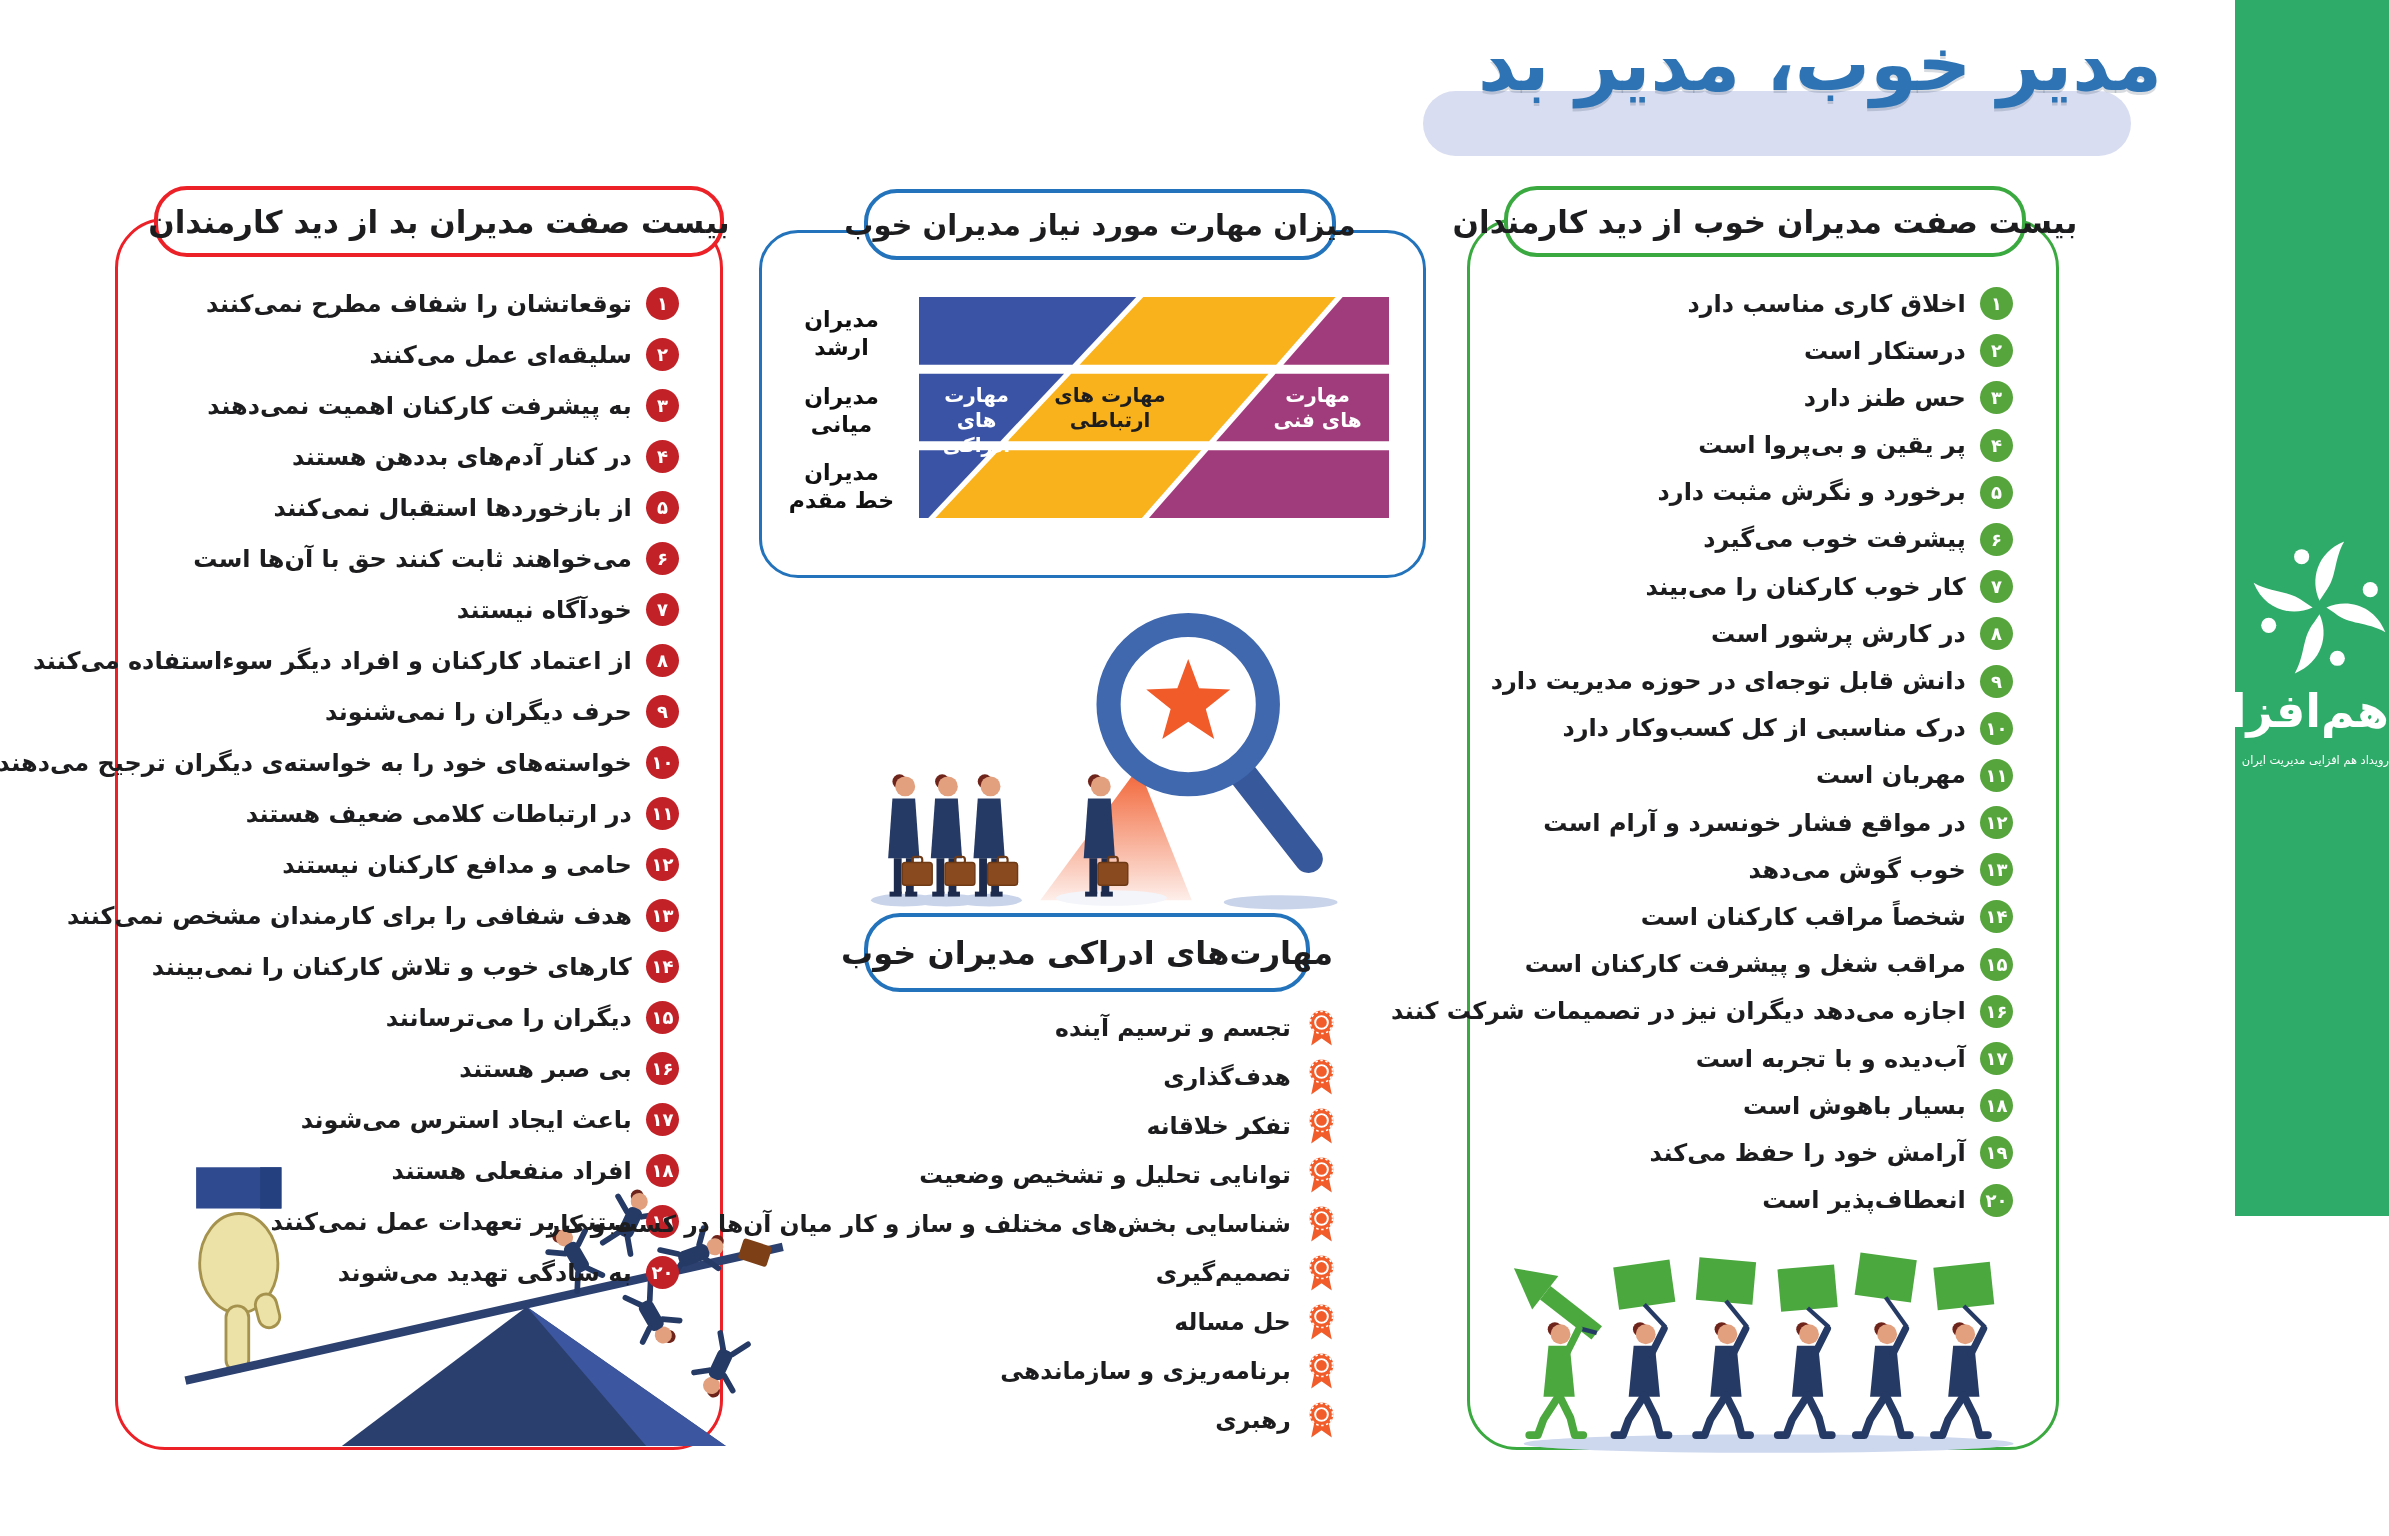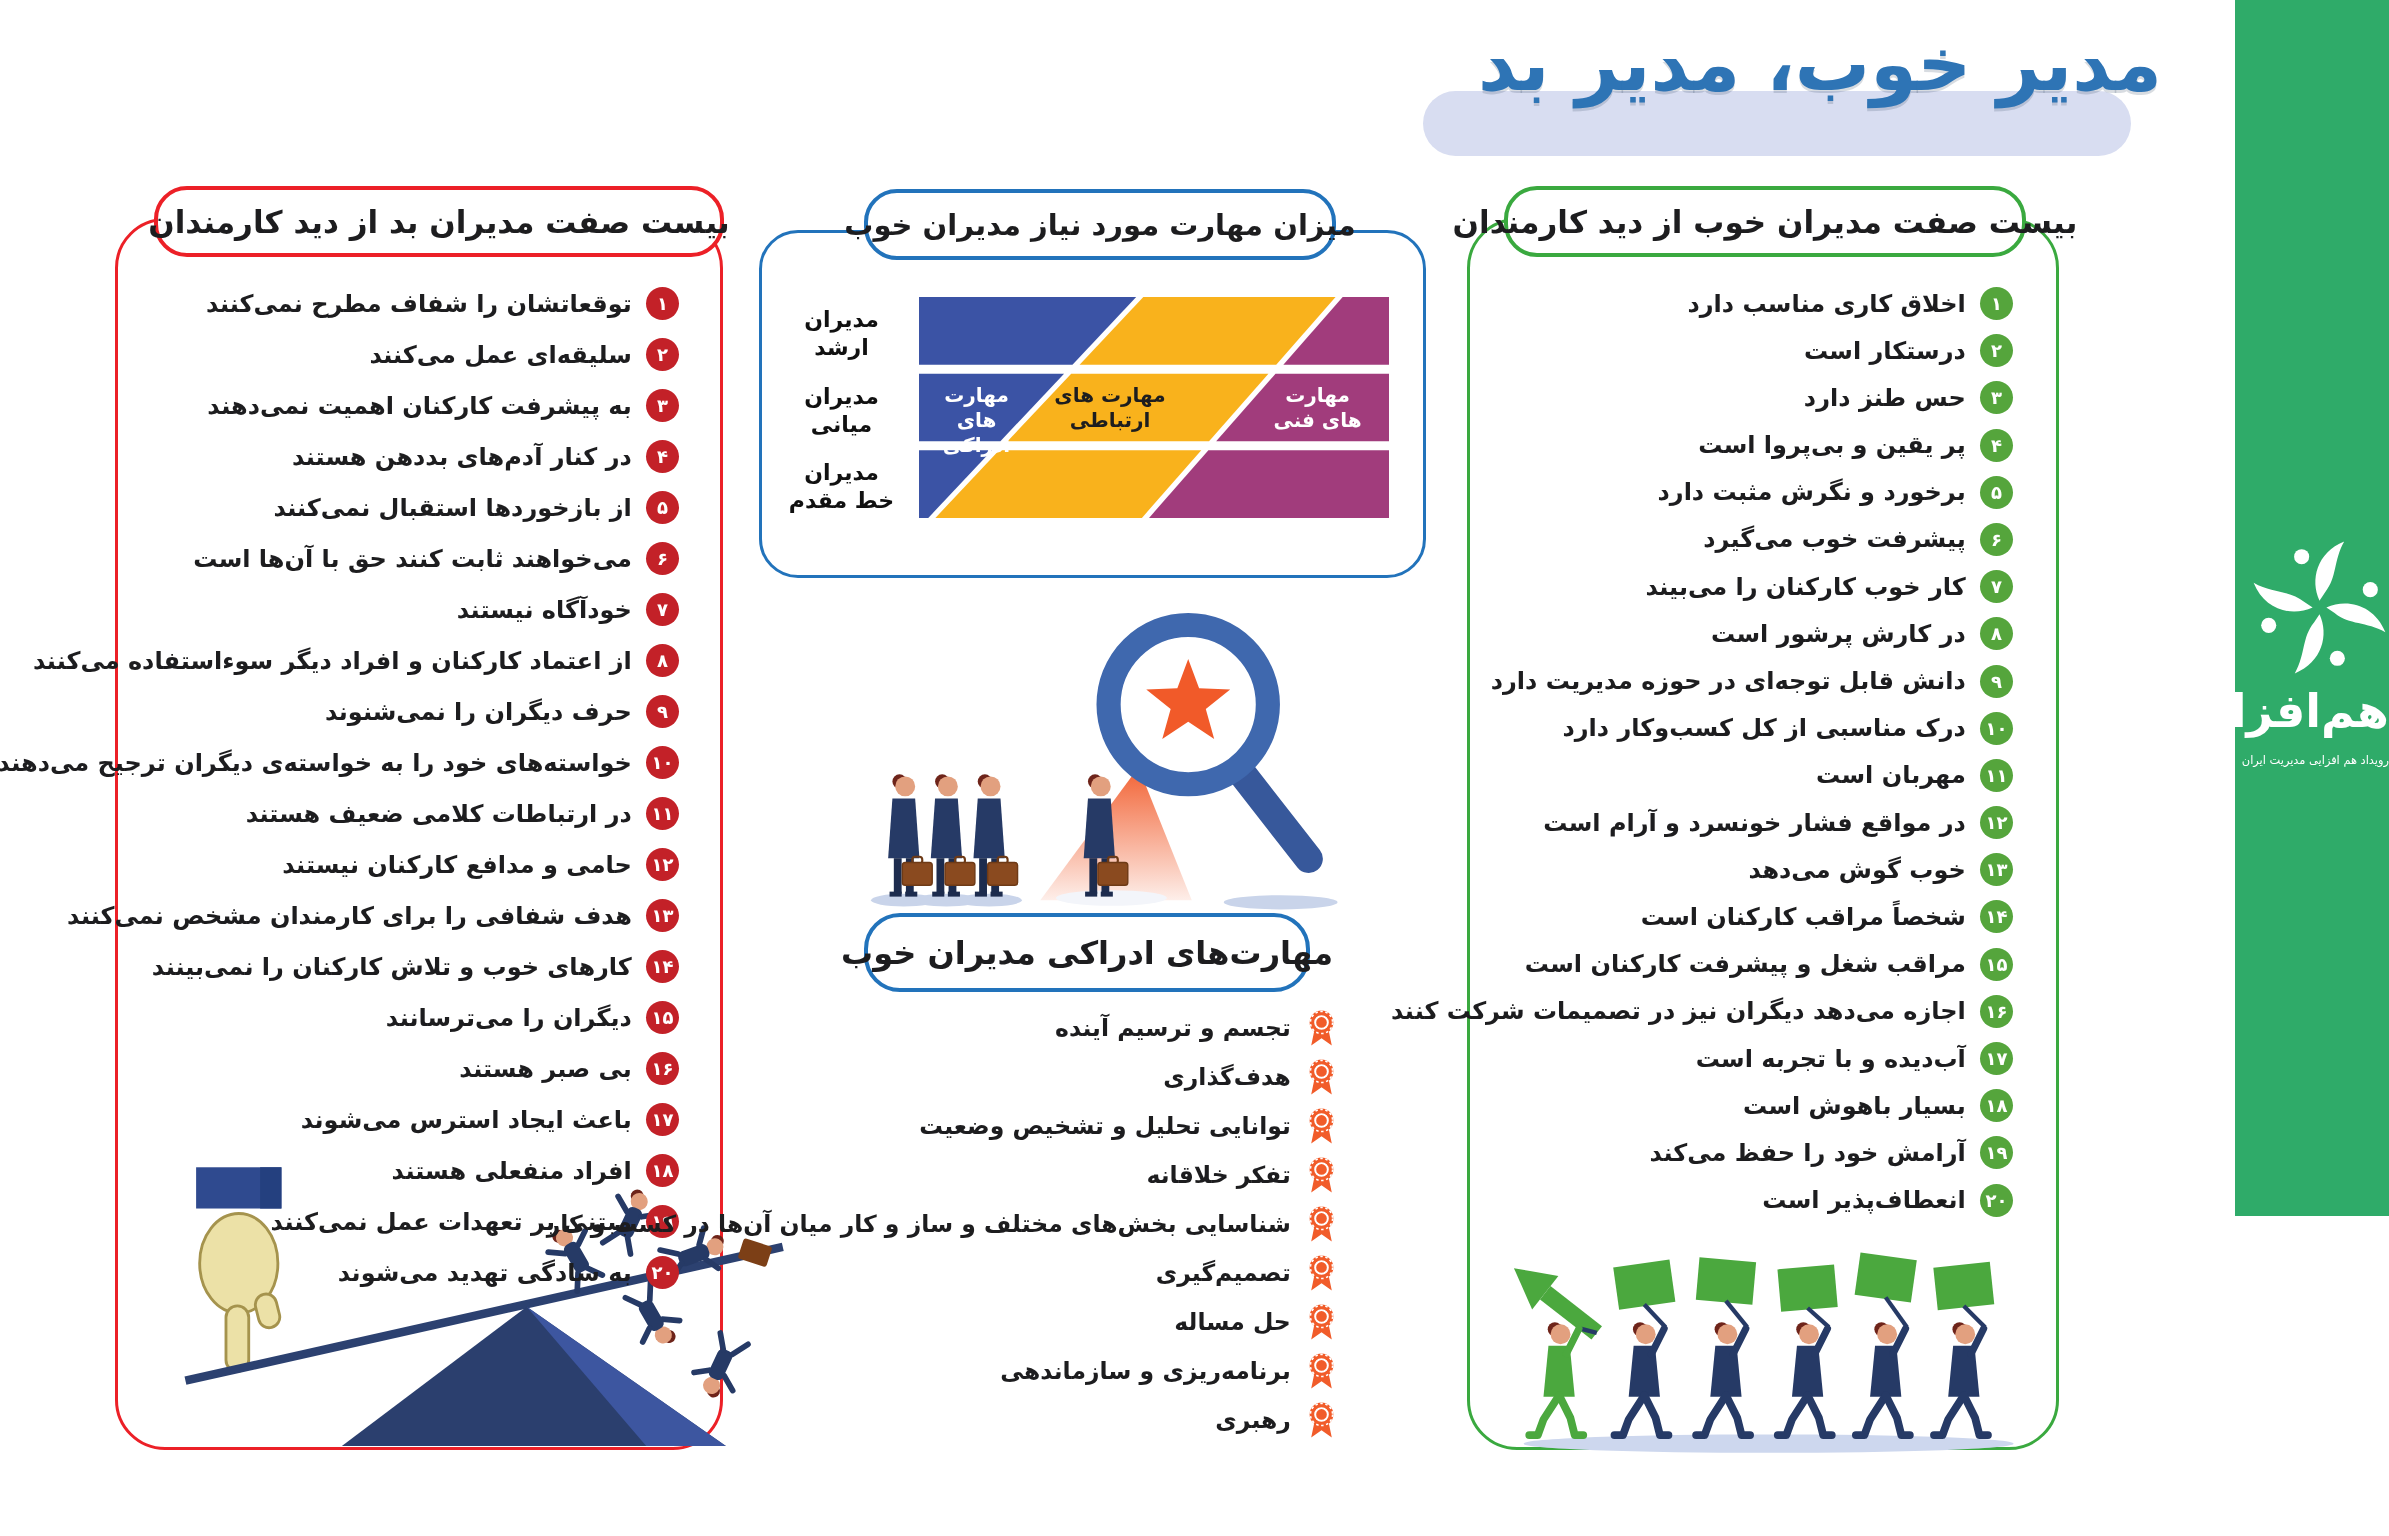--- a/index.html
+++ b/index.html
@@ -457,34 +457,34 @@
         <svg class="rosette" viewBox="0 0 40 48">
           <use href="#rosette-sym"></use>
         </svg>
         <span class="item-text">هدف‌گذاری</span>
       </li>
 
       <li class="item">
         <svg class="rosette" viewBox="0 0 40 48">
           <use href="#rosette-sym"></use>
         </svg>
+        <span class="item-text">تفکر خلاقانه</span>
+      </li>
+
+      <li class="item">
+        <svg class="rosette" viewBox="0 0 40 48">
+          <use href="#rosette-sym"></use>
+        </svg>
         <span class="item-text">توانایی تحلیل و تشخیص وضعیت</span>
       </li>
 
       <li class="item">
         <svg class="rosette" viewBox="0 0 40 48">
           <use href="#rosette-sym"></use>
         </svg>
-        <span class="item-text">تفکر خلاقانه</span>
-      </li>
-
-      <li class="item">
-        <svg class="rosette" viewBox="0 0 40 48">
-          <use href="#rosette-sym"></use>
-        </svg>
         <span class="item-text">شناسایی بخش‌های مختلف و ساز و کار میان آن‌ها در کسب و کار</span>
       </li>
 
       <li class="item">
         <svg class="rosette" viewBox="0 0 40 48">
           <use href="#rosette-sym"></use>
         </svg>
         <span class="item-text">تصمیم‌گیری</span>
       </li>
 

